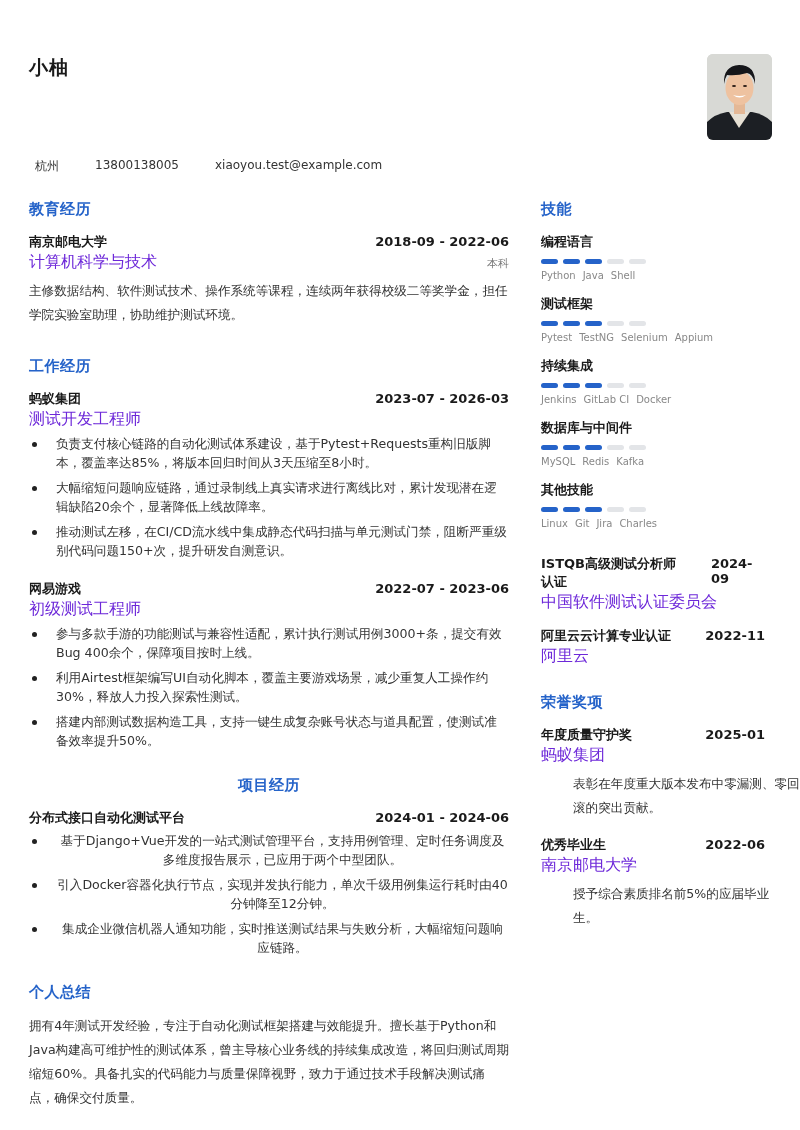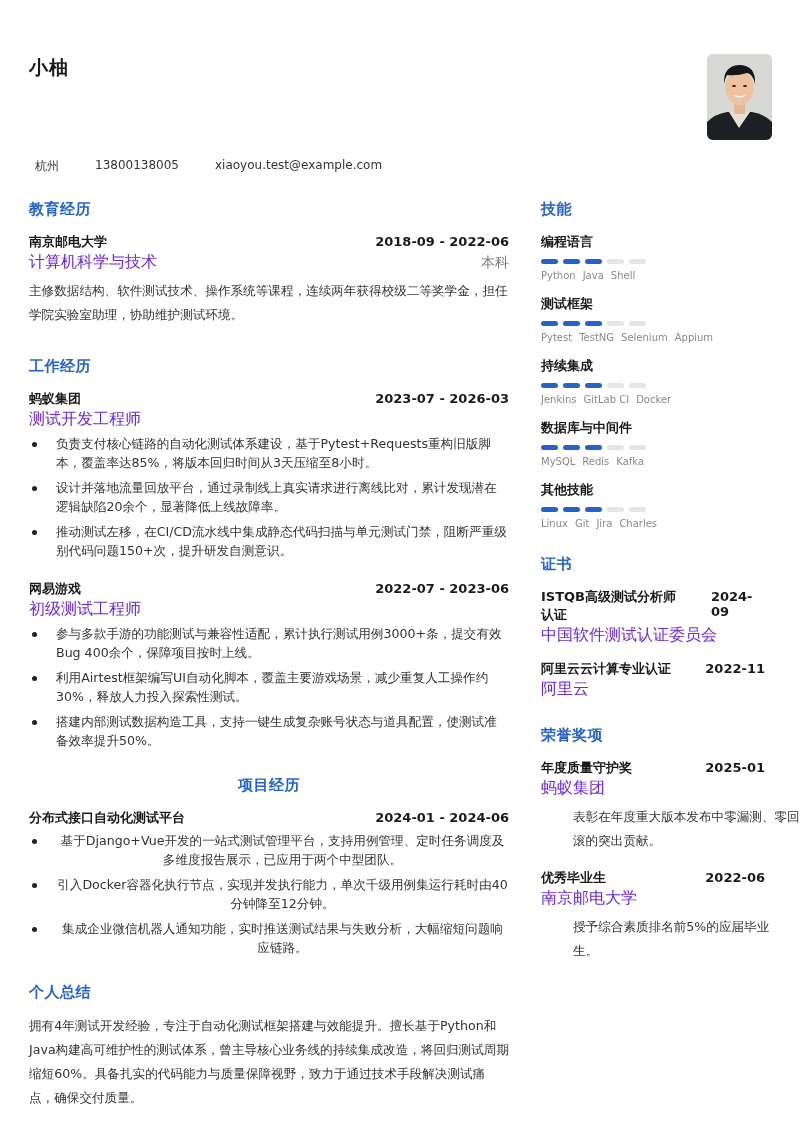--- a/index.html
+++ b/index.html
@@ -29,21 +29,21 @@
   .right { position: absolute; left: 541px; top: 200px; width: 225px; }
 
   .sec-title {
     font-size: 15px; font-weight: bold; color: #2563c9; margin-bottom: 14px;
     letter-spacing: 0.5px;
   }
   .row { display: flex; justify-content: space-between; align-items: baseline; }
   .item-title { font-size: 13px; font-weight: bold; color: #1a1a1a; }
   .item-date { font-size: 13px; font-weight: bold; color: #1a1a1a; }
   .item-sub { font-size: 16px; color: #6d28d9; margin-top: 1px; }
-  .item-sub-right { font-size: 14px; color: #777; }
+  .item-sub-right { font-size: 11px; color: #777; }
   .para { font-size: 12.6px; line-height: 24px; color: #333; margin-top: 6px; }
   ul.bullets { list-style: none; margin-top: 4px; }
   ul.bullets li {
     position: relative; padding-left: 27px; font-size: 12.6px; line-height: 19px;
     color: #333; margin-bottom: 6px;
   }
   ul.bullets li::before {
     content: ""; position: absolute; left: 3px; top: 8px; width: 5px; height: 5px;
     border-radius: 50%; background: #222;
   }
@@ -105,21 +105,21 @@
   <section style="margin-bottom:26px;">
     <div class="sec-title">工作经历</div>
     <div class="block">
       <div class="row">
         <div class="item-title">蚂蚁集团</div>
         <div class="item-date">2023-07 - 2026-03</div>
       </div>
       <div class="item-sub">测试开发工程师</div>
       <ul class="bullets">
         <li>负责支付核心链路的自动化测试体系建设，基于Pytest+Requests重构旧版脚本，覆盖率达85%，将版本回归时间从3天压缩至8小时。</li>
-        <li>设计并落地流量回放平台，通过录制线上真实请求进行离线比对，累计发现潜在逻辑缺陷20余个，显著降低上线故障率。</li>
+        <li>大幅缩短问题响应链路，通过录制线上真实请求进行离线比对，累计发现潜在逻辑缺陷20余个，显著降低上线故障率。</li>
         <li>推动测试左移，在CI/CD流水线中集成静态代码扫描与单元测试门禁，阻断严重级别代码问题150+次，提升研发自测意识。</li>
       </ul>
     </div>
     <div class="block" style="margin-top:14px;">
       <div class="row">
         <div class="item-title">网易游戏</div>
         <div class="item-date">2022-07 - 2023-06</div>
       </div>
       <div class="item-sub">初级测试工程师</div>
       <ul class="bullets">
@@ -233,21 +233,20 @@
       <div class="tags">
         <span>Linux</span>
         <span>Git</span>
         <span>Jira</span>
         <span>Charles</span>
       </div>
     </div>
   </section>
 
   <section style="margin-bottom:26px;">
-    <div class="sec-title">证书</div>
     <div class="cert">
       <div class="row">
         <div class="item-title">ISTQB高级测试分析师认证</div>
         <div class="item-date">2024-09</div>
       </div>
       <div class="item-sub">中国软件测试认证委员会</div>
     </div>
     <div class="cert">
       <div class="row">
         <div class="item-title">阿里云云计算专业认证</div>

